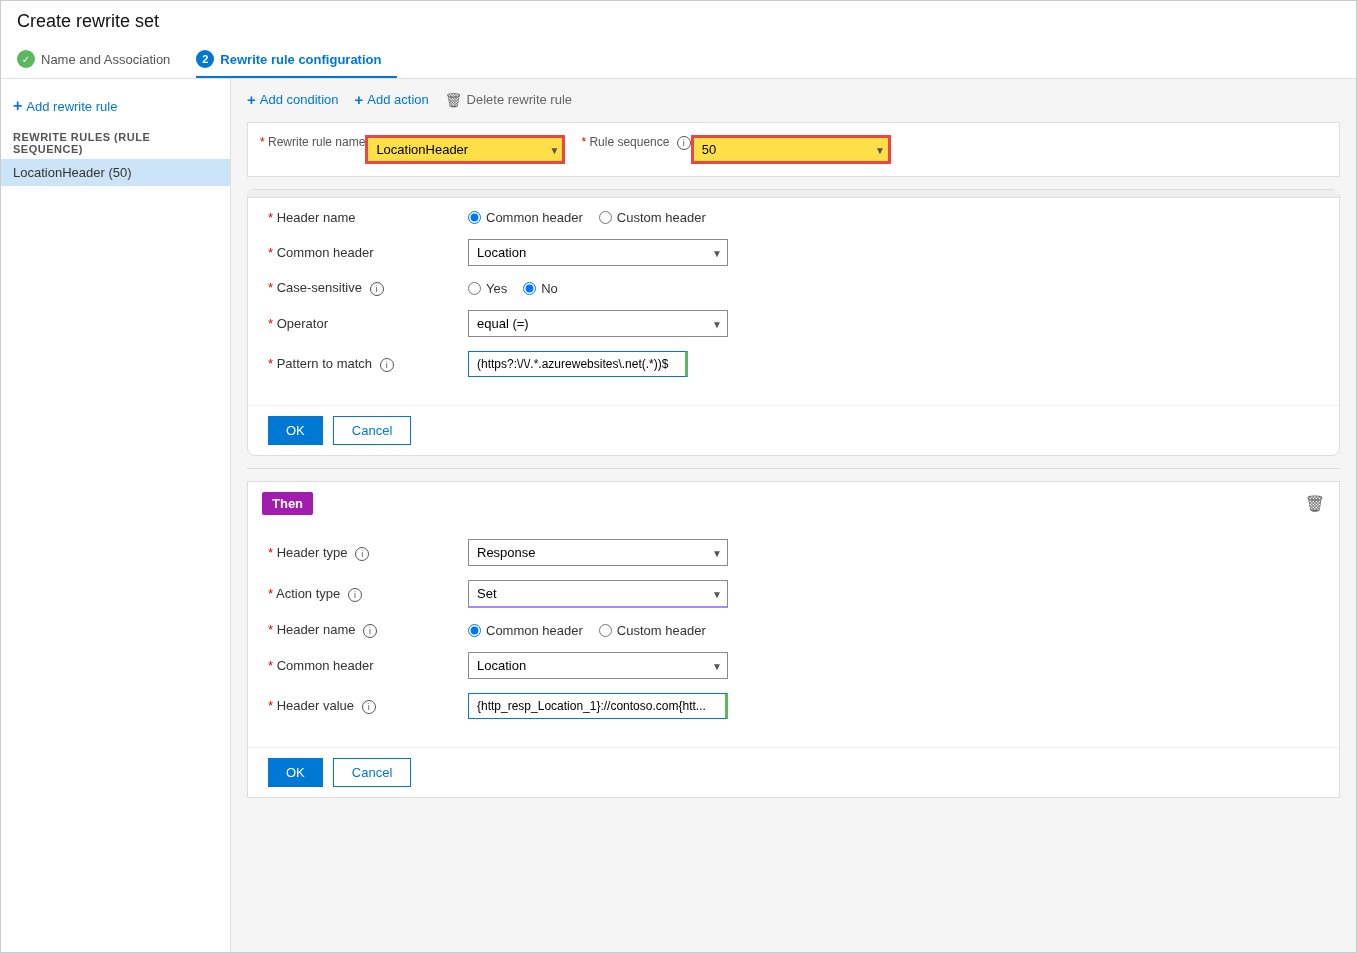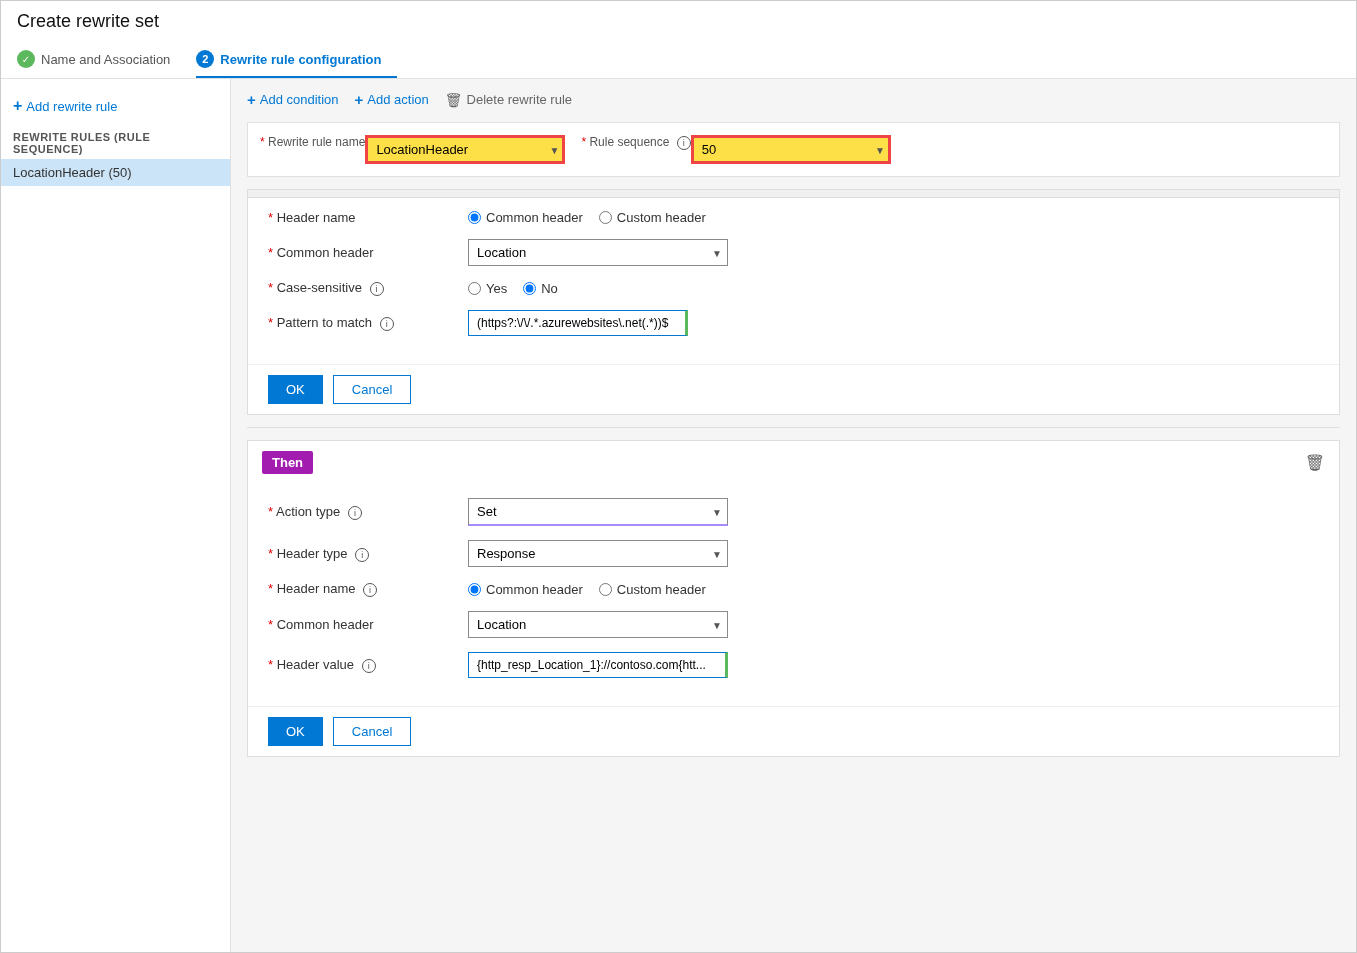--- a/index.html
+++ b/index.html
@@ -149,21 +149,21 @@
             <span class="info-icon">i</span>
           </label>
           <div class="select-wrapper">
             <select>
               <option>50</option>
             </select>
           </div>
         </div>
       </div>
 
-      <div class="card" style="margin-bottom:12px;">
+      <div class="card" style="margin-bottom:12px;border-radius:8px;">
 
         <div class="card-body">
 
           <div style="height:8px; background:#f0f0f0; border-bottom:1px solid #ddd; margin:-14px -20px 12px -20px;"></div>
 
           <div class="form-row">
             <div class="form-row-label">
               <span style="color:#d00;">*</span>
               <span>Header name</span>
             </div>
@@ -208,20 +208,34 @@
                   <span>Yes</span>
                 </label>
                 <label class="radio-label">
                   <input type="radio" name="case_sensitive" checked="" style="">
                   <span>No</span>
                 </label>
               </div>
             </div>
           </div>
 
+          <div class="form-row">
+            <div class="form-row-label">
+              <span style="color:#d00;">*</span>
+              <span>Operator</span>
+            </div>
+            <div class="form-row-content">
+              <div class="select-wrapper dropdown-full">
+                <select style="width:260px;">
+                  <option>equal (=)</option>
+                  <option>not equal (!=)</option>
+                </select>
+              </div>
+            </div>
+          </div>
 
           <div class="form-row">
             <div class="form-row-label">
               <span style="color:#d00;">*</span>
               <span>Pattern to match</span>
               <span class="info-icon">i</span>
             </div>
             <div class="form-row-content">
               <input class="pattern-input" type="text" value="(https?:\/\/.*.azurewebsites\.net(.*))$" style="">
             </div>
@@ -240,53 +254,53 @@
           <span class="card-tag then-tag">Then</span>
           <button class="card-delete-btn">
             <span>🗑</span>
           </button>
         </div>
         <div class="card-body">
 
           <div class="form-row">
             <div class="form-row-label">
               <span style="color:#d00;">*</span>
+              <span>Header type</span>
+              <span class="info-icon">i</span>
+            </div>
+            <div class="form-row-content">
+              <div class="select-wrapper dropdown-full">
+                <select style="width:260px;">
+                  <option>Response</option>
+                  <option>Request</option>
+                </select>
+              </div>
+            </div>
+          </div>
+
+          <div class="form-row">
+            <div class="form-row-label">
+              <span style="color:#d00;">*</span>
               <span>Action type</span>
               <span class="info-icon">i</span>
             </div>
             <div class="form-row-content">
               <div class="select-wrapper dropdown-full">
                 <select style="width:260px; border-bottom: 2px solid #a78bfa;">
                   <option>Set</option>
                   <option>Delete</option>
                   <option>Append</option>
                 </select>
               </div>
             </div>
           </div>
 
           <div class="form-row">
             <div class="form-row-label">
               <span style="color:#d00;">*</span>
-              <span>Header type</span>
-              <span class="info-icon">i</span>
-            </div>
-            <div class="form-row-content">
-              <div class="select-wrapper dropdown-full">
-                <select style="width:260px;">
-                  <option>Response</option>
-                  <option>Request</option>
-                </select>
-              </div>
-            </div>
-          </div>
-
-          <div class="form-row">
-            <div class="form-row-label">
-              <span style="color:#d00;">*</span>
               <span>Header name</span>
               <span class="info-icon">i</span>
             </div>
             <div class="form-row-content">
               <div class="radio-group">
                 <label class="radio-label">
                   <input type="radio" name="then_header_type" checked="" style="">
                   <span>Common header</span>
                 </label>
                 <label class="radio-label">

